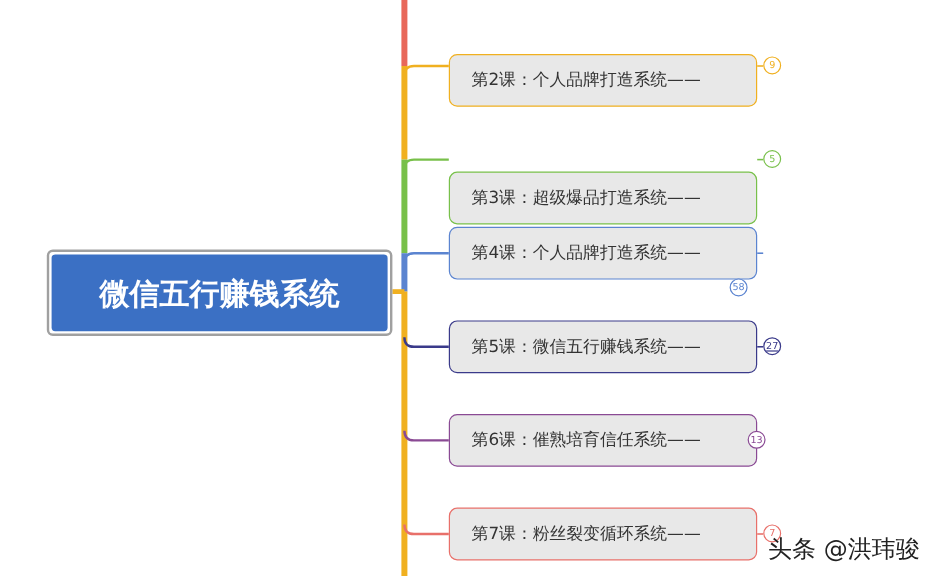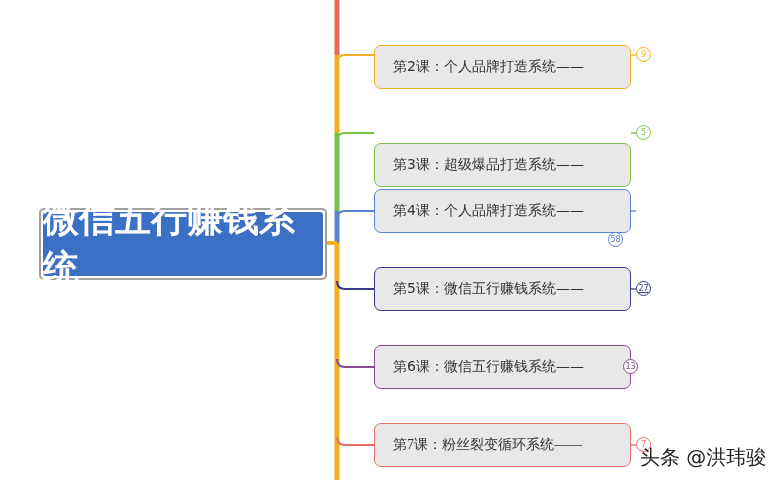--- a/index.html
+++ b/index.html
@@ -37,21 +37,21 @@
     .root-inner {
       width: 100%;
       height: 100%;
       box-sizing: border-box;
       background: #3b70c4;
       border-radius: 3px;
       display: flex;
       align-items: center;
       justify-content: center;
       color: #ffffff;
-      font-size: 36px;
+      font-size: 25px;
       font-weight: bold;
       letter-spacing: 0px;
     }
     .topic {
       position: absolute;
       left: 374px;
       width: 257px;
       height: 44px;
       box-sizing: border-box;
       border-radius: 7px;
@@ -127,23 +127,23 @@
       <div class="badge" style="left: 636px; top: 125px; border-color: rgb(120, 192, 74); color: rgb(120, 192, 74);">5</div>
       <div class="topic" style="top: 189px; border-color: rgb(91, 132, 208);">
         <span>第4课：个人品牌打造系统——</span>
       </div>
       <div class="badge" style="left: 608px; top: 203px; border-color: rgb(91, 132, 208); color: rgb(91, 132, 208); margin-top: 29px;">58</div>
       <div class="topic" style="top: 267px; border-color: rgb(58, 58, 138);">
         <span>第5课：微信五行赚钱系统——</span>
       </div>
       <div class="badge" style="left: 636px; top: 281px; border-color: rgb(58, 58, 138); color: rgb(58, 58, 138); text-decoration: underline;">27</div>
       <div class="topic" style="top: 345px; border-color: rgb(138, 74, 148);">
-        <span>第6课：微信五行赚钱系统——</span>
+        <span>第6课：催熟培育信任系统——</span>
       </div>
       <div class="badge" style="left: 623px; top: 359px; border-color: rgb(138, 74, 148); color: rgb(138, 74, 148);">13</div>
-      <div class="topic" style="top: 423px; border-color: rgb(232, 112, 106); font-family: Liberation Serif, serif;">
+      <div class="topic" style="top: 423px; border-color: rgb(232, 112, 106);">
         <span>第7课：粉丝裂变循环系统——</span>
       </div>
       <div class="badge" style="left: 636px; top: 437px; border-color: rgb(232, 112, 106); color: rgb(232, 112, 106);">7</div>
     </div>
 
   <div class="watermark">头条 @洪玮骏</div>
 </div>
 
 </body></html>

